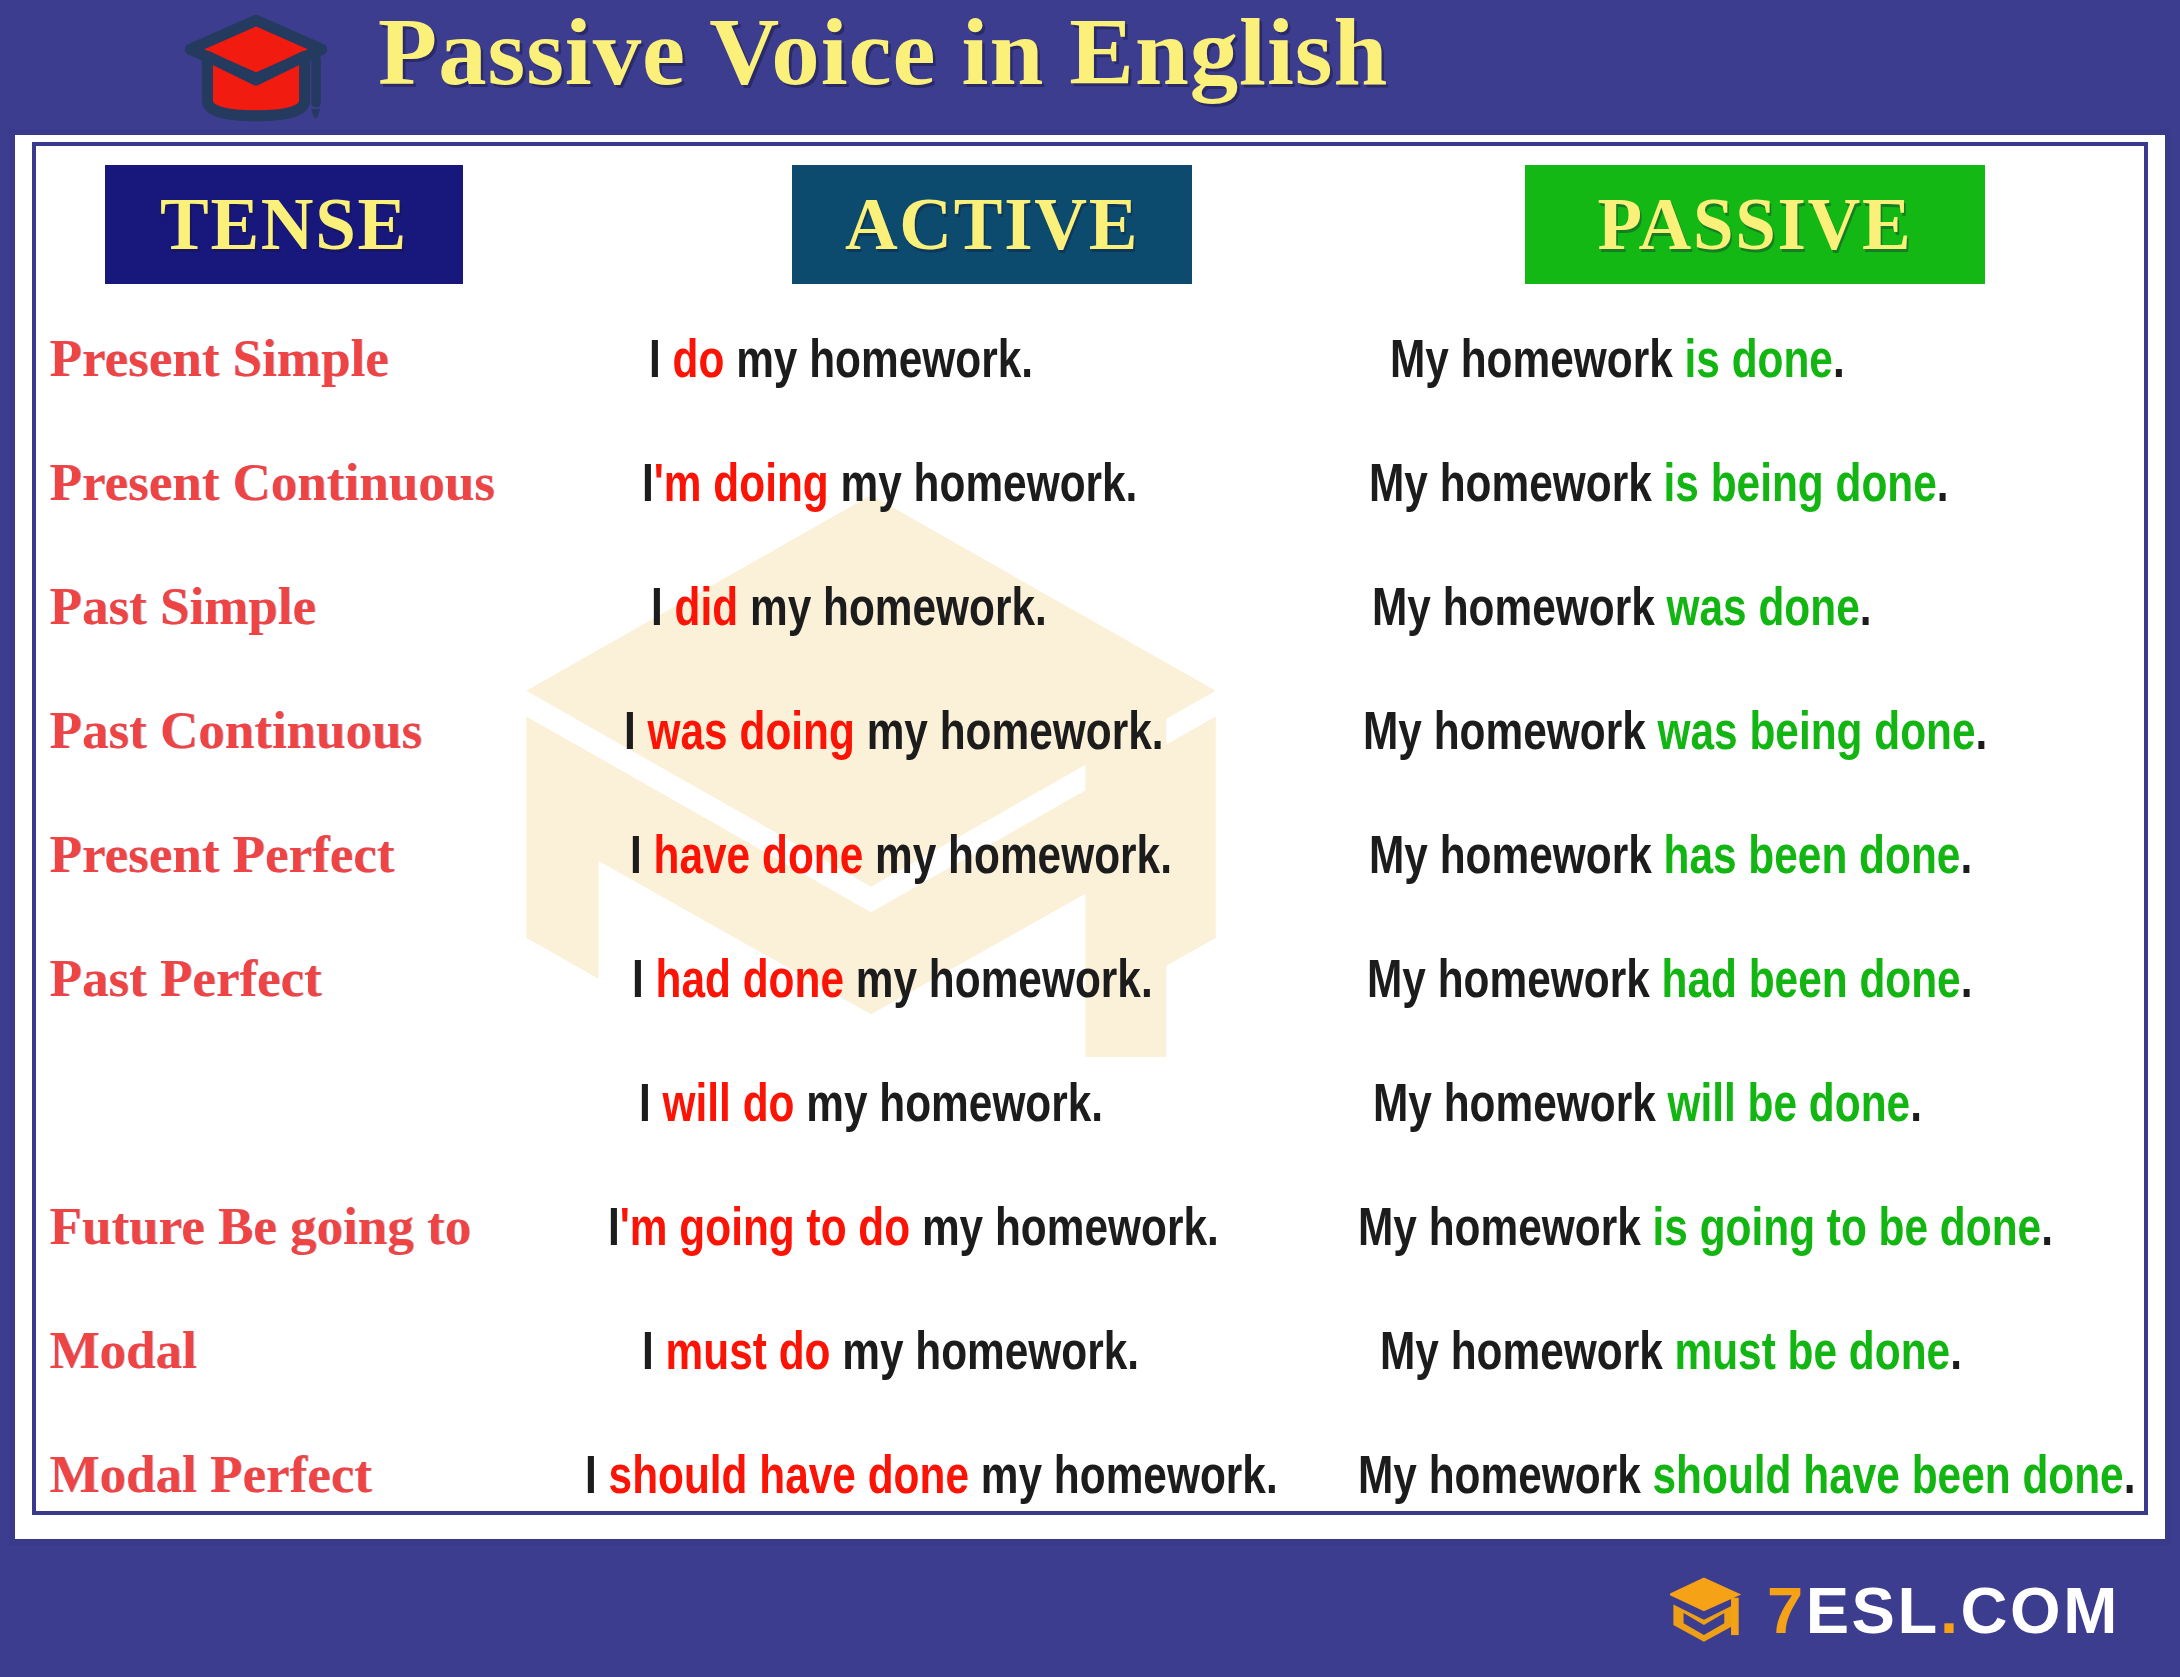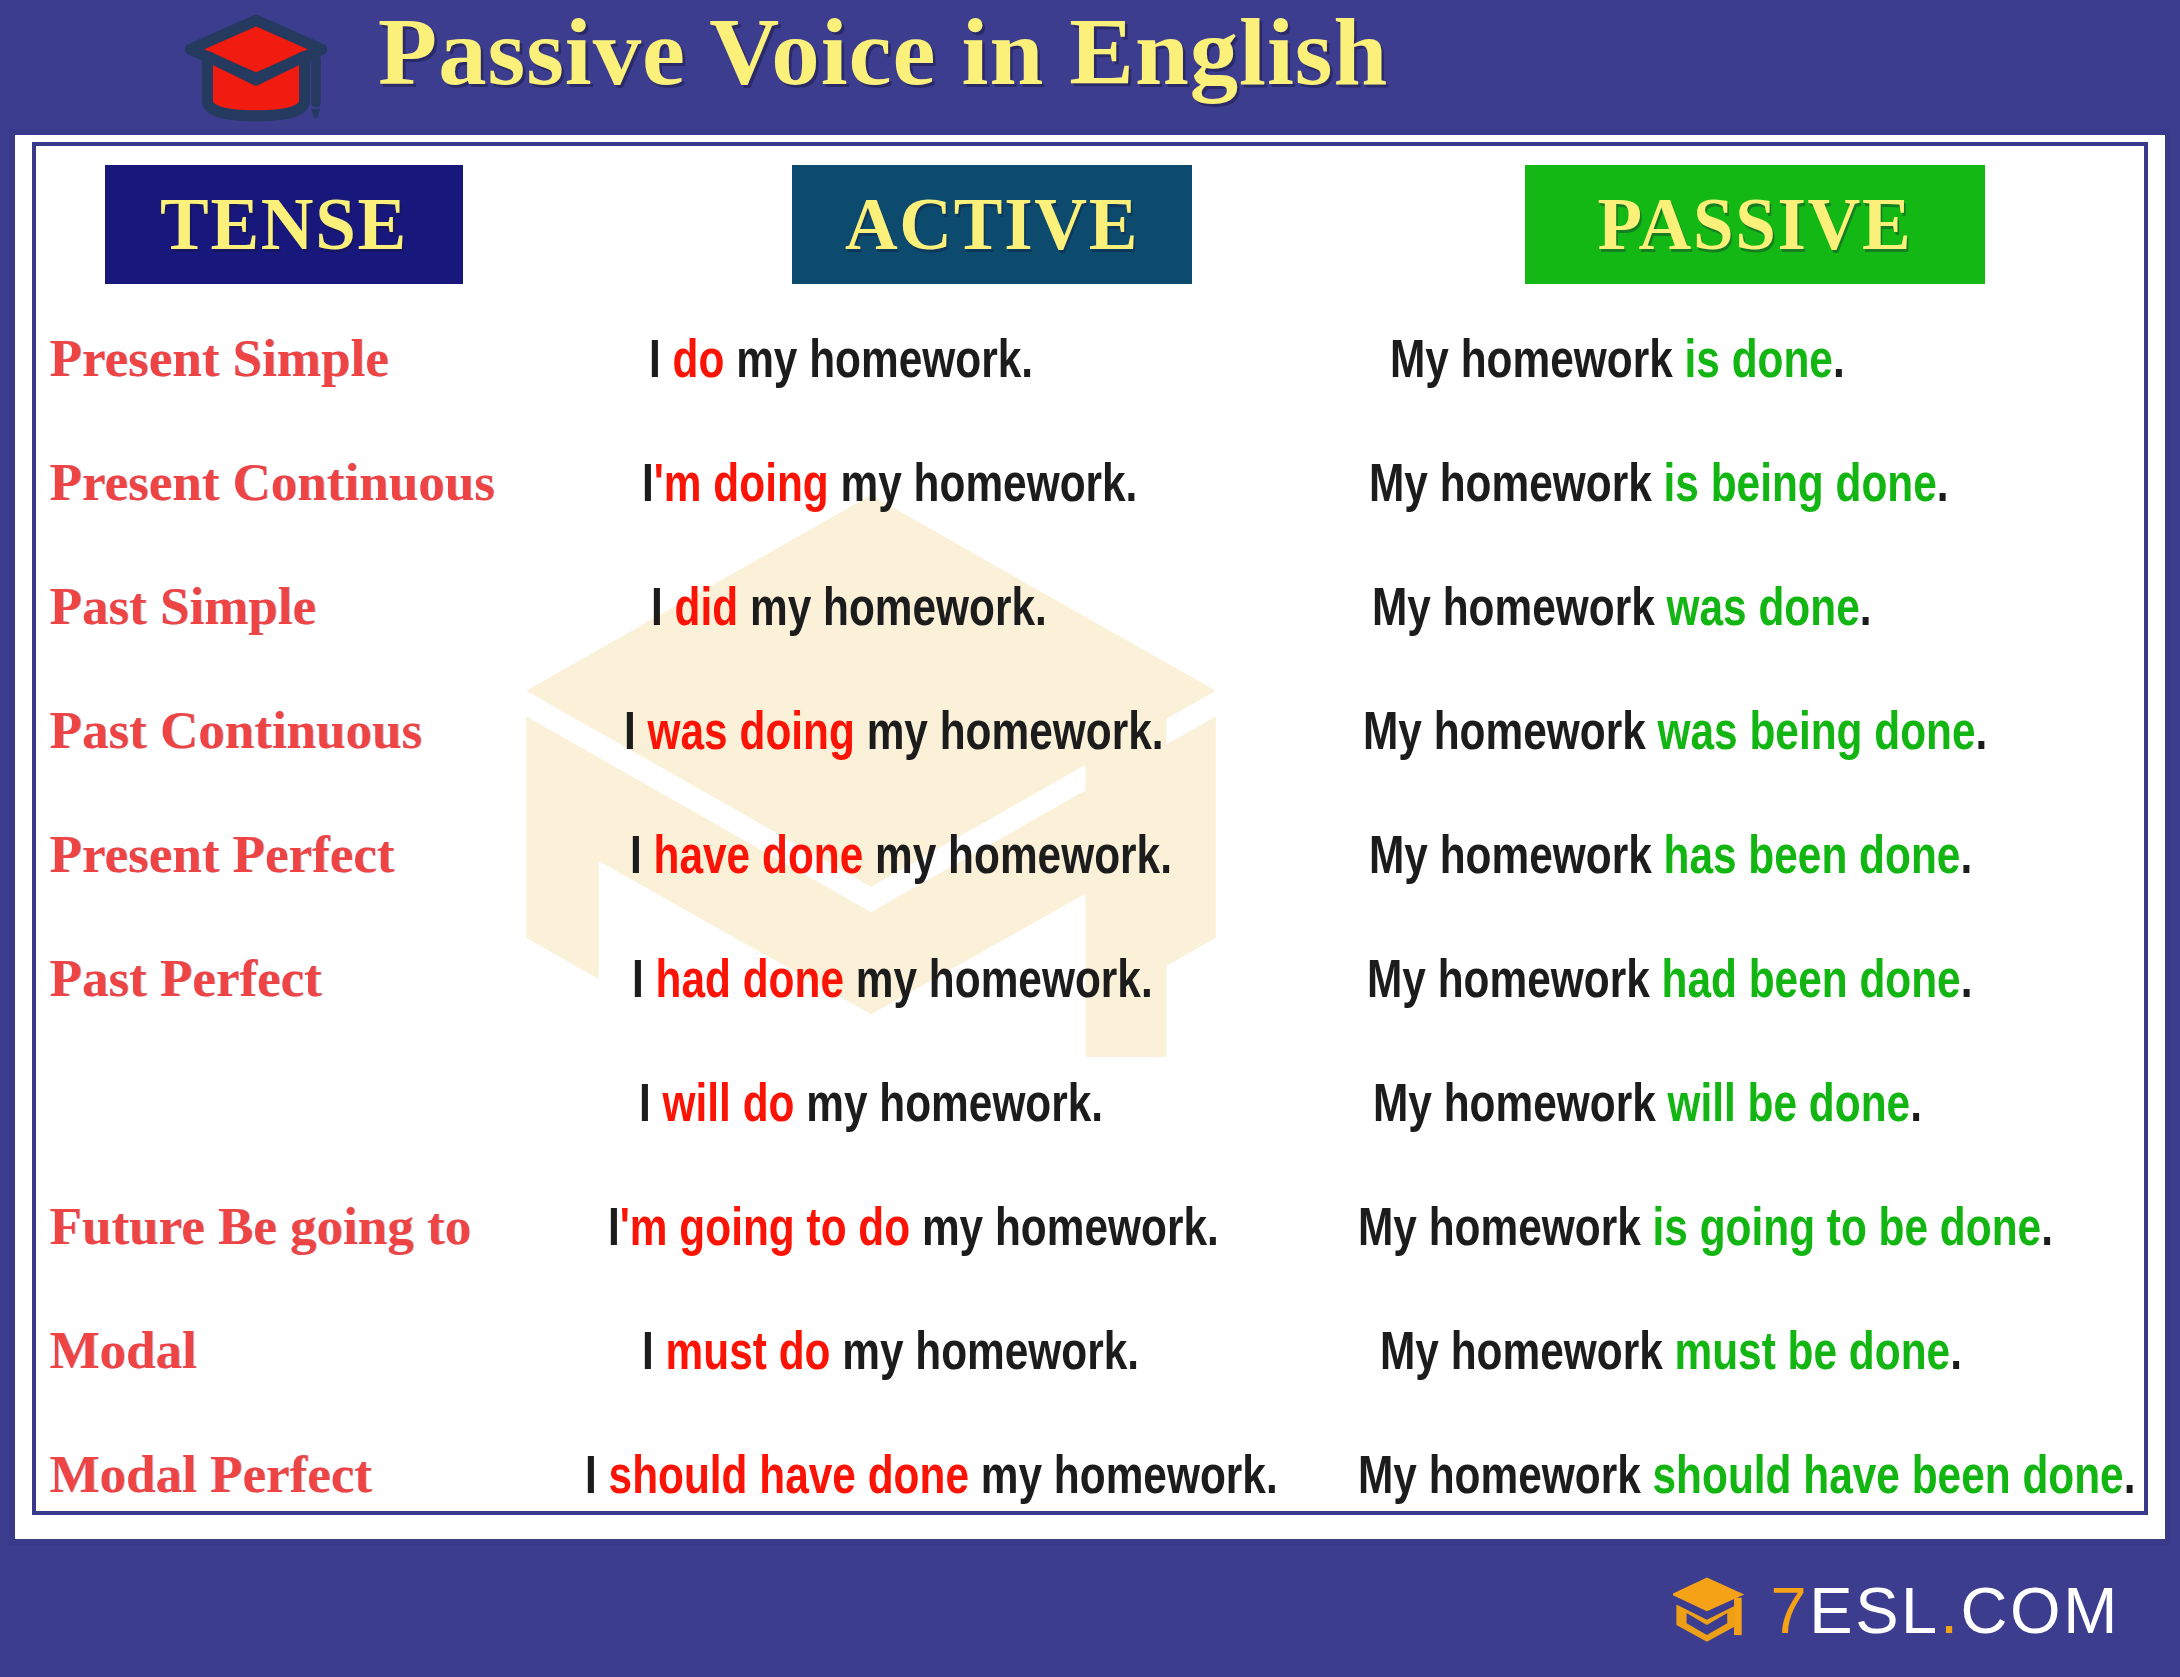--- a/index.html
+++ b/index.html
@@ -126,21 +126,21 @@
     position:absolute;left:0;bottom:0;width:2181px;height:132px;
     background:#3d3d8f;
   }
   .brand{
     position:absolute;right:61px;top:29px;
     display:flex;align-items:center;gap:19px;
   }
   .brand-mark{width:78px;height:73px;}
   .brand-text{
     font-family:"Liberation Sans",sans-serif;
-    font-weight:400;font-size:65px;letter-spacing:2.6px;
+    font-weight:700;font-size:65px;letter-spacing:2.6px;
     color:#ffffff;line-height:1;white-space:nowrap;
   }
   .brand-seven{color:#f5a216;}
   .brand-dot{color:#f5a216;}
 </style>
 </head>
 <body>
 
 <div class="poster">
 

